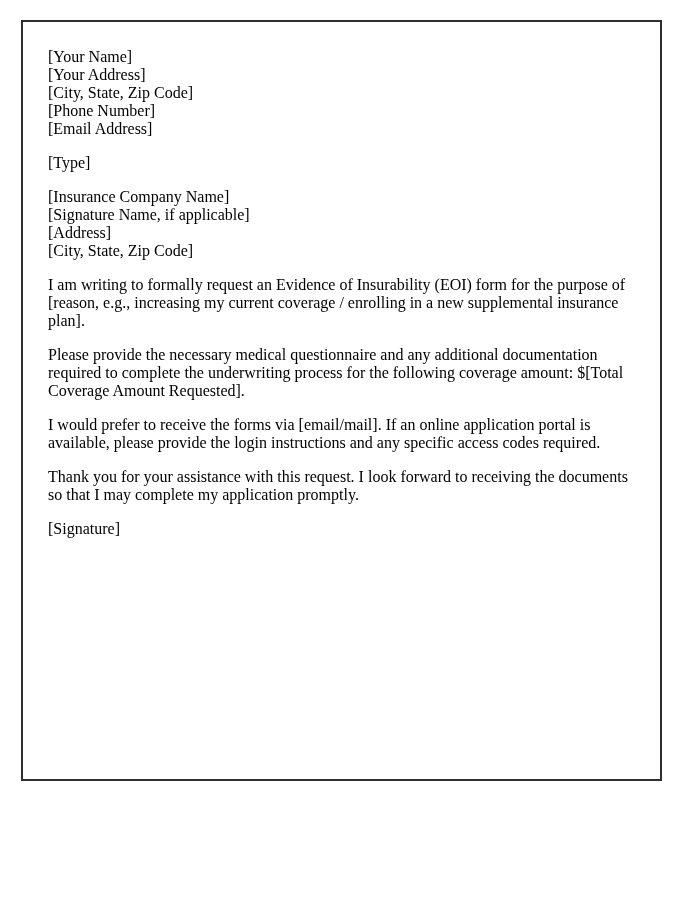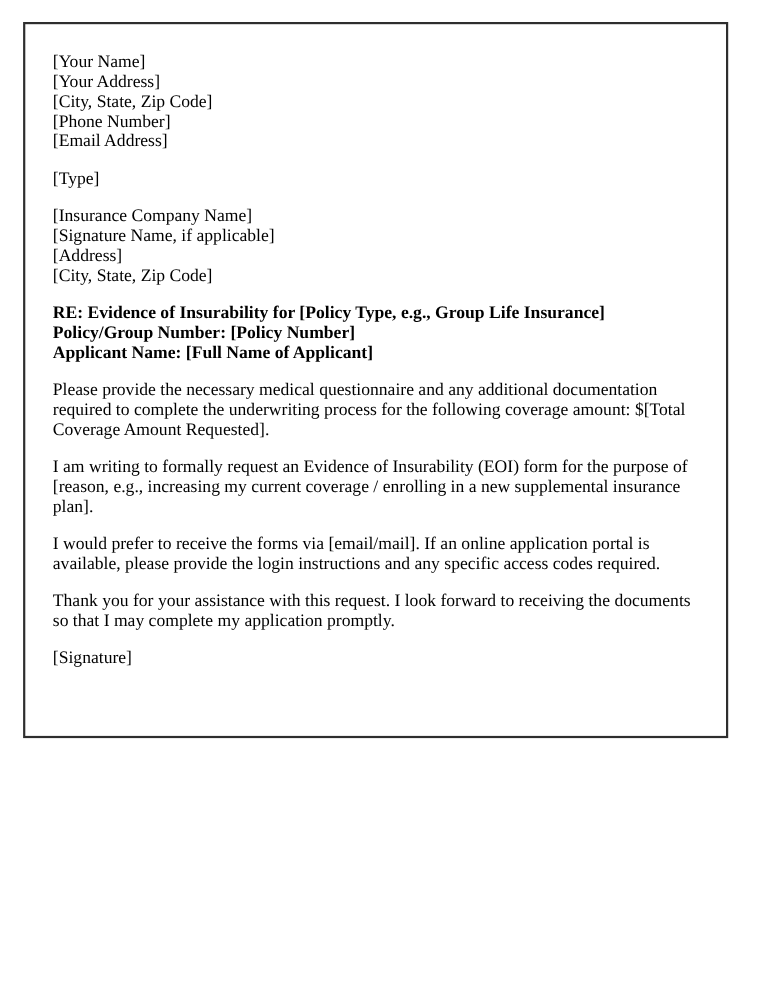--- a/index.html
+++ b/index.html
@@ -8,21 +8,21 @@
     background: #ffffff;
     width: 700px;
     height: 900px;
     overflow: hidden;
   }
   .letter-box {
     position: absolute;
     left: 21px;
     top: 20px;
     width: 641px;
-    height: 651px;
+    height: 761px;
     box-sizing: border-box;
     border: 2px solid #2e2e2e;
     padding: 10px 25px 0 25px;
     background: #ffffff;
     font-family: "Liberation Serif", "DejaVu Serif", serif;
     font-size: 16px;
     line-height: 18px;
     color: #000000;
   }
   .letter-box p {
@@ -40,21 +40,18 @@
   <p>[Your Name]
 [Your Address]
 [City, State, Zip Code]
 [Phone Number]
 [Email Address]</p>
   <p>[Type]</p>
   <p>[Insurance Company Name]
 [Signature Name, if applicable]
 [Address]
 [City, State, Zip Code]</p>
-  <p class="bold">RE: Evidence of Insurability for [Policy Type, e.g., Group Life Insurance]
-Policy/Group Number: [Policy Number]
-Applicant Name: [Full Name of Applicant]</p>
+  <p>I am writing to formally request an Evidence of Insurability (EOI) form for the purpose of [reason, e.g., increasing my current coverage / enrolling in a new supplemental insurance plan].</p>
   <p>Please provide the necessary medical questionnaire and any additional documentation required to complete the underwriting process for the following coverage amount: $[Total Coverage Amount Requested].</p>
-  <p>I am writing to formally request an Evidence of Insurability (EOI) form for the purpose of [reason, e.g., increasing my current coverage / enrolling in a new supplemental insurance plan].</p>
   <p>I would prefer to receive the forms via [email/mail]. If an online application portal is available, please provide the login instructions and any specific access codes required.</p>
   <p>Thank you for your assistance with this request. I look forward to receiving the documents so that I may complete my application promptly.</p>
   <p>[Signature]</p>
 </div>
 
 </body></html>

